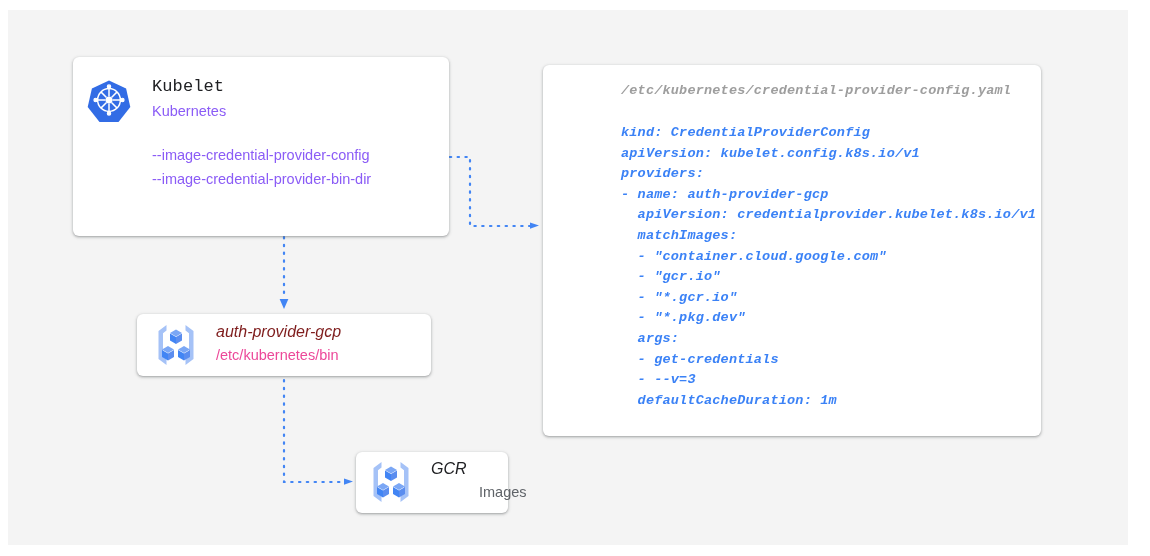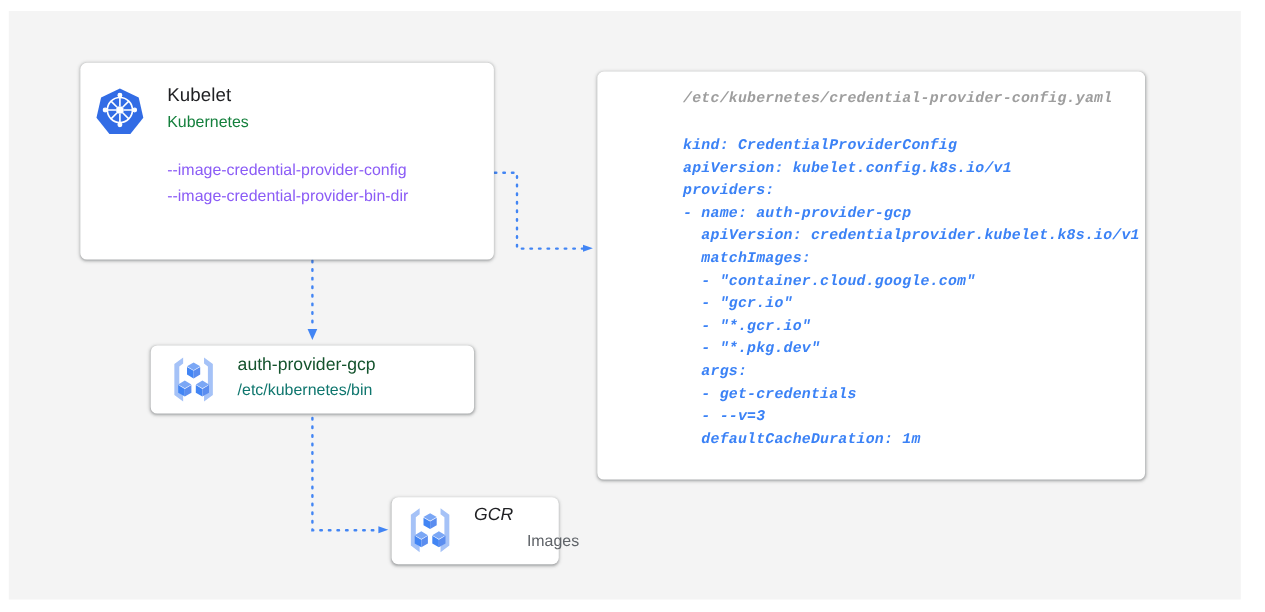--- a/index.html
+++ b/index.html
@@ -54,27 +54,28 @@
     width: 44px;
     height: 44px;
   }
   #kubelet-card .title {
     position: absolute;
     left: 79px;
     top: 20px;
     font-size: 17px;
     color: #202124;
     letter-spacing: 0.1px;
+    font-family: Liberation Mono, monospace;
   }
   #kubelet-card .subtitle {
     position: absolute;
     left: 79px;
     top: 46px;
     font-size: 14.5px;
-    color: #15803d;
+    color: #8b5cf6;
   }
   #kubelet-card .flagline {
     position: absolute;
     left: 79px;
     font-size: 14.5px;
     color: #8b5cf6;
     white-space: nowrap;
   }
   #kubelet-card .flagline.f1 { top: 90px; }
   #kubelet-card .flagline.f2 { top: 114px; }
@@ -91,28 +92,29 @@
     left: 15px;
     top: 8px;
     width: 48px;
     height: 46px;
   }
   #auth-card .title {
     position: absolute;
     left: 79px;
     top: 9px;
     font-size: 16px;
-    color: #14532d;
+    color: #7f1d1d;
+    font-style: italic;
   }
   #auth-card .subtitle {
     position: absolute;
     left: 79px;
     top: 33px;
     font-size: 14.5px;
-    color: #0f766e;
+    color: #ec4899;
   }
 
   
   #gcr-card {
     left: 356px;
     top: 452px;
     width: 152px;
     height: 61px;
   }
   #gcr-card .gcr-icon {

